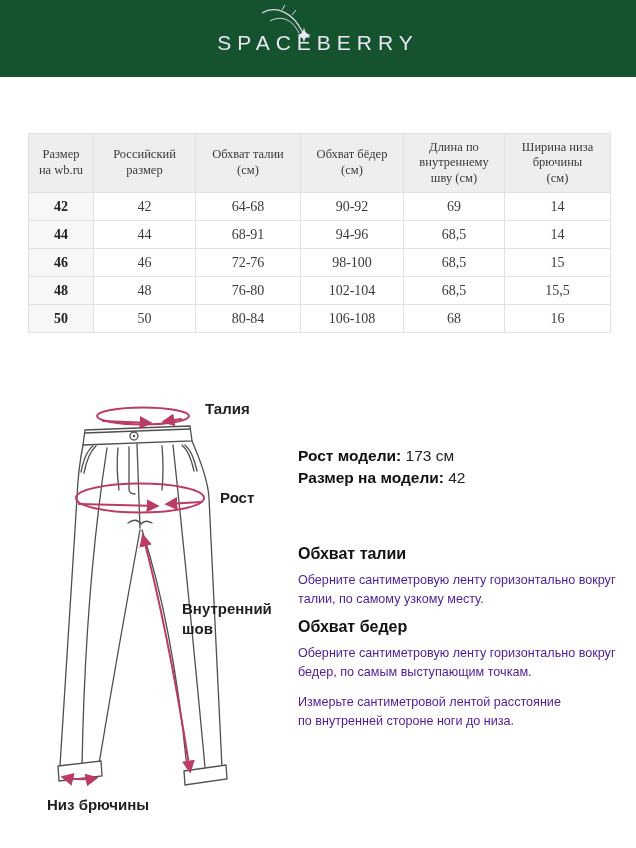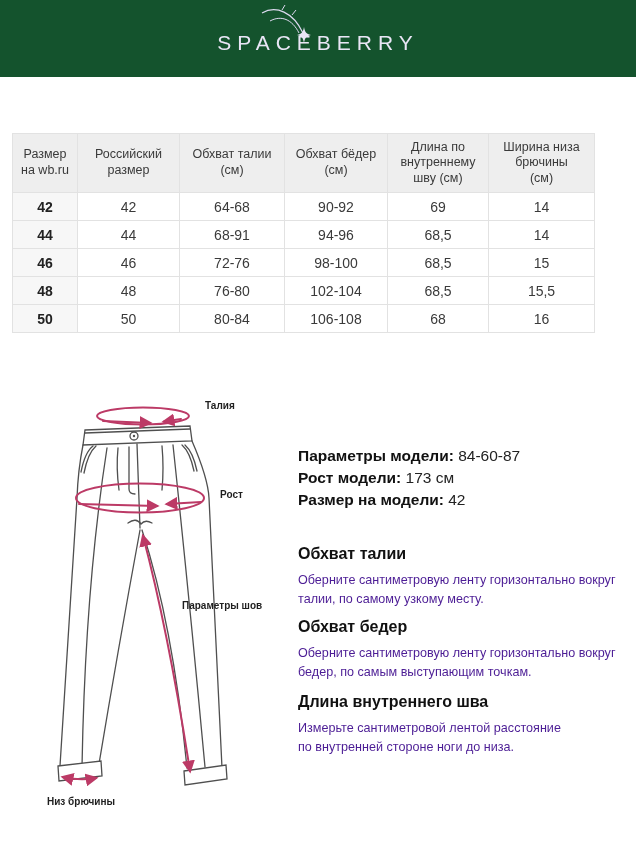--- a/index.html
+++ b/index.html
@@ -23,21 +23,21 @@
     text-align: center;
     font-family: "Liberation Sans", sans-serif;
     font-size: 21px;
     font-weight: 400;
     letter-spacing: 6px;
     color: #e9e6f6;
   }
   .comet-svg { position: absolute; left: 246px; top: 4px; }
 
   
-  .size-table-wrap { position: absolute; left: 12px; top: 133px; }
+  .size-table-wrap { position: absolute; left: 28px; top: 133px; font-family: Liberation Serif, serif; }
   table.size-table {
     border-collapse: collapse;
     table-layout: fixed;
     width: 582px;
   }
   .size-table th, .size-table td {
     border: 1px solid #e2e2e2;
     text-align: center;
     vertical-align: middle;
   }
@@ -60,21 +60,21 @@
   .size-table td.first-col {
     font-weight: 700;
     color: #222;
     background: #f7f7f7;
   }
 
   
   .diagram-svg { position: absolute; left: 15px; top: 390px; }
   .diagram-label {
     position: absolute;
-    font-size: 10px;
+    font-size: 15px;
     font-weight: 600;
     color: #1f1f1f;
     line-height: 1.35;
   }
   .label-waist  { left: 205px; top: 399px; }
   .label-hips   { left: 220px; top: 488px; }
   .label-inseam { left: 182px; top: 599px; width: 110px; }
   .label-hem    { left: 47px;  top: 795px; }
 
   
@@ -229,29 +229,25 @@
     <path d="M 64,114 L 142,116" marker-end="url(#ah)"></path>
     <path d="M 186,112 L 152,114" marker-end="url(#ah)"></path>
 
     <path d="M 128,146 Q 153,240 175,381" marker-start="url(#ah)" marker-end="url(#ah)"></path>
     <path d="M 48,387 Q 65,391 81,388" marker-start="url(#ah)" marker-end="url(#ah)"></path>
   </g>
 </svg>
 
 <div class="diagram-label label-waist">Талия</div>
 <div class="diagram-label label-hips">Рост</div>
-<div class="diagram-label label-inseam">Параметры шов</div>
+<div class="diagram-label label-inseam">Внутренний шов</div>
 <div class="diagram-label label-hem">Низ брючины</div>
 
 <div class="info-col">
   <div>
-      <div class="param-line">
-    <span class="lbl">Параметры модели:</span>
-    <span class="val">84-60-87</span>
-  </div>
       <div class="param-line">
     <span class="lbl">Рост модели:</span>
     <span class="val">173 см</span>
   </div>
       <div class="param-line">
     <span class="lbl">Размер на модели:</span>
     <span class="val">42</span>
   </div>
     </div>
   <div>
@@ -259,18 +255,17 @@
     <h3>Обхват талии</h3>
     <p>Оберните сантиметровую ленту горизонтально вокруг
 талии, по самому узкому месту.</p>
   </div>
       <div class="guide-section" style="top: 173px;">
     <h3>Обхват бедер</h3>
     <p>Оберните сантиметровую ленту горизонтально вокруг
 бедер, по самым выступающим точкам.</p>
   </div>
       <div class="guide-section" style="top: 248px;">
-    <h3>Длина внутреннего шва</h3>
     <p>Измерьте сантиметровой лентой расстояние
 по внутренней стороне ноги до низа.</p>
   </div>
     </div>
 </div>
 
 </body></html>

